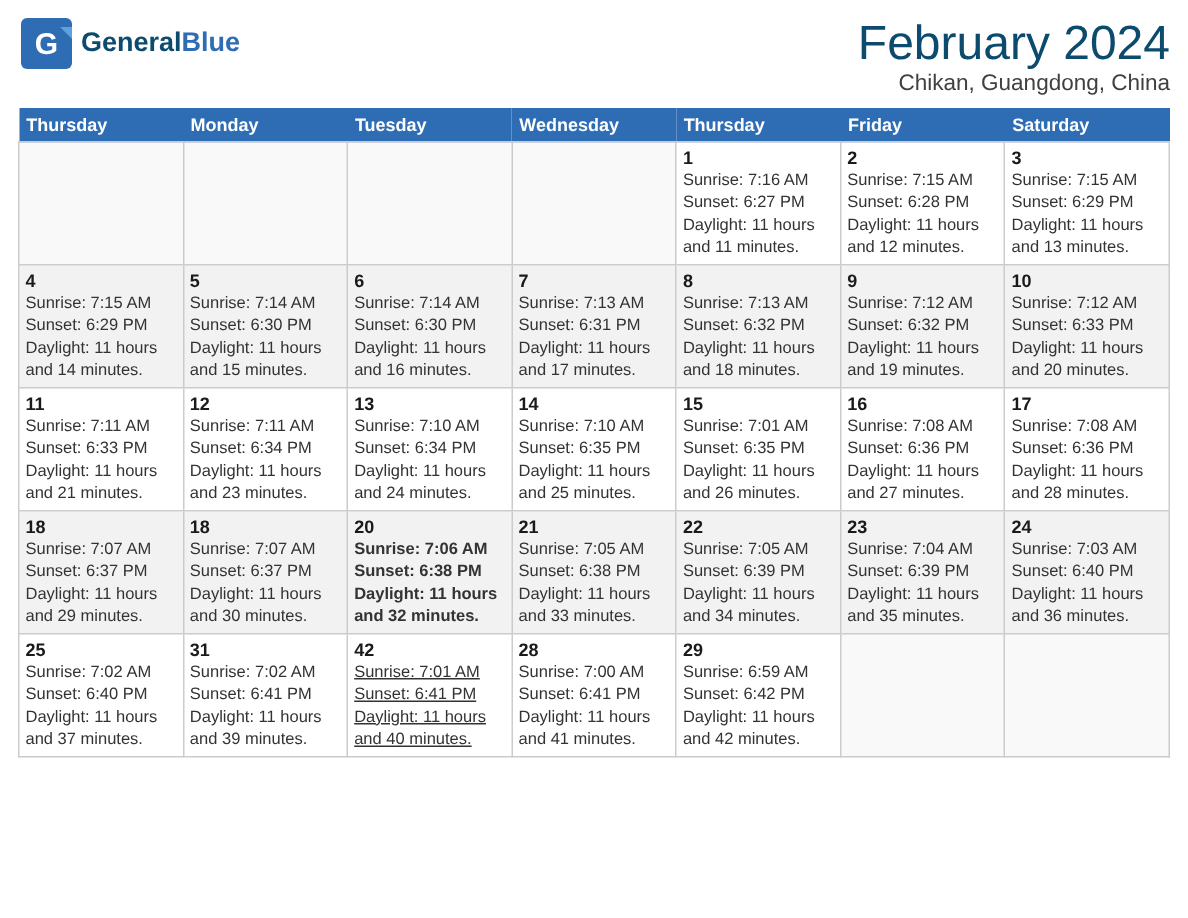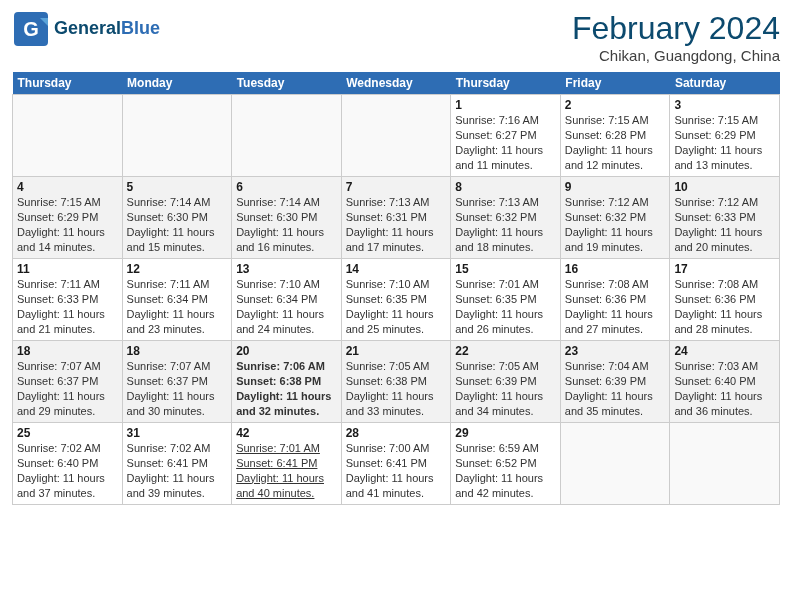--- a/index.html
+++ b/index.html
@@ -326,21 +326,21 @@
           <td>
             <span class="day-num">28</span>
             <div class="day-info" style="white-space: pre-line;">Sunrise: 7:00 AM
 Sunset: 6:41 PM
 Daylight: 11 hours
 and 41 minutes.</div>
           </td>
           <td>
             <span class="day-num">29</span>
             <div class="day-info" style="white-space: pre-line;">Sunrise: 6:59 AM
-Sunset: 6:52 PM
+Sunset: 6:42 PM
 Daylight: 11 hours
 and 42 minutes.</div>
           </td>
           <td class="empty"></td>
           <td class="empty"></td>
         </tr>
       </tbody>
   </table>
 </div>
 

